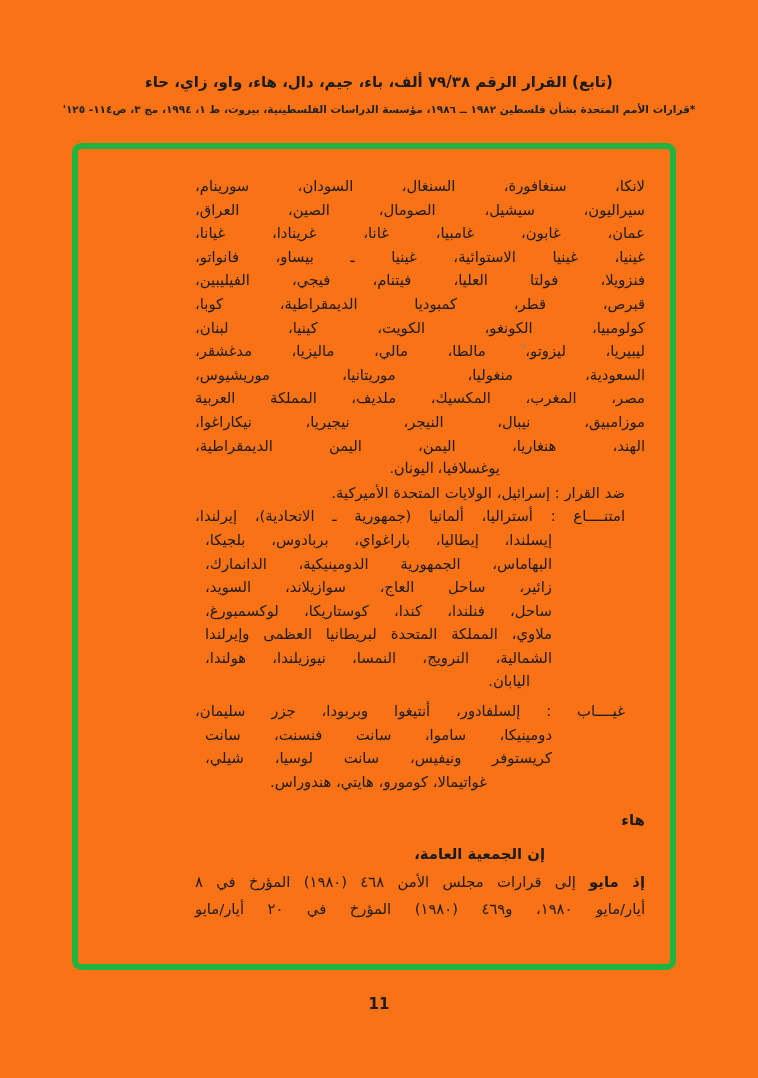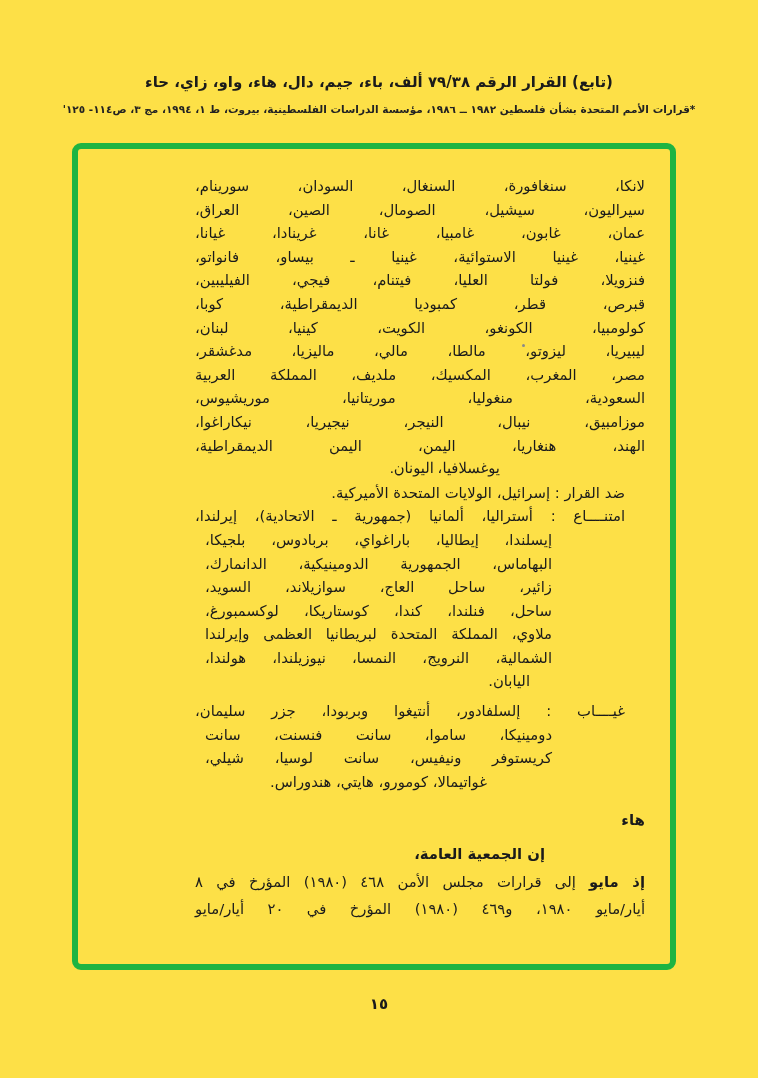--- a/index.html
+++ b/index.html
@@ -3,21 +3,21 @@
 <meta charset="utf-8">
 <style>
   * { margin:0; padding:0; box-sizing:border-box; }
   html,body { background:#ffffff; }
   body {
     width:758px; height:1078px; position:relative;
     font-family:"DejaVu Sans", sans-serif;
     color:#1b1b1b;
     overflow:hidden;
   }
-  .page { position:absolute; inset:0; background:#fde047; }
+  .page { position:absolute; inset:0; background:#f97316; }
 
   .title {
     position:absolute; top:73px; left:0; width:758px;
     text-align:center; font-weight:bold; font-size:15px;
     direction:rtl; letter-spacing:0;
   }
   .note {
     position:absolute; top:103px; left:0; width:758px;
     text-align:center; font-weight:bold; font-size:10.5px;
     direction:rtl; color:#222;
@@ -79,22 +79,22 @@
 
     <div>
       <div class="jline">لانكا، سنغافورة، السنغال، السودان، سورينام،</div>
       <div class="jline">سيراليون، سيشيل، الصومال، الصين، العراق،</div>
       <div class="jline">عمان، غابون، غامبيا، غانا، غرينادا، غيانا،</div>
       <div class="jline">غينيا، غينيا الاستوائية، غينيا ـ بيساو، فانواتو،</div>
       <div class="jline">فنزويلا، فولتا العليا، فيتنام، فيجي، الفيليبين،</div>
       <div class="jline">قبرص، قطر، كمبوديا الديمقراطية، كوبا،</div>
       <div class="jline">كولومبيا، الكونغو، الكويت، كينيا، لبنان،</div>
       <div class="jline">ليبيريا، ليزوتو، مالطا، مالي، ماليزيا، مدغشقر،</div>
+      <div class="jline">السعودية، منغوليا، موريتانيا، موريشيوس،</div>
       <div class="jline">مصر، المغرب، المكسيك، ملديف، المملكة العربية</div>
-      <div class="jline">السعودية، منغوليا، موريتانيا، موريشيوس،</div>
       <div class="jline">موزامبيق، نيبال، النيجر، نيجيريا، نيكاراغوا،</div>
       <div class="jline">الهند، هنغاريا، اليمن، اليمن الديمقراطية،</div>
       <div class="center-shift">يوغسلافيا، اليونان.</div>
     </div>
 
     <div class="against-row plain-right label-line">
       <span>ضد القرار</span>
       <span>:</span>
       <span>إسرائيل، الولايات المتحدة الأميركية.</span>
     </div>
@@ -136,15 +136,15 @@
     <div class="preamble">
       <div class="jline">
         <span class="bold">إذ مايو</span>
         <span>إلى قرارات مجلس الأمن ٤٦٨ (١٩٨٠) المؤرخ في ٨</span>
       </div>
       <div class="jline">أيار/مايو ١٩٨٠، و٤٦٩ (١٩٨٠) المؤرخ في ٢٠ أيار/مايو</div>
     </div>
 
   </div>
 
-  <div class="pageno">١٥</div>
+  <div class="pageno">11</div>
 
 </div>
 
 </body></html>

